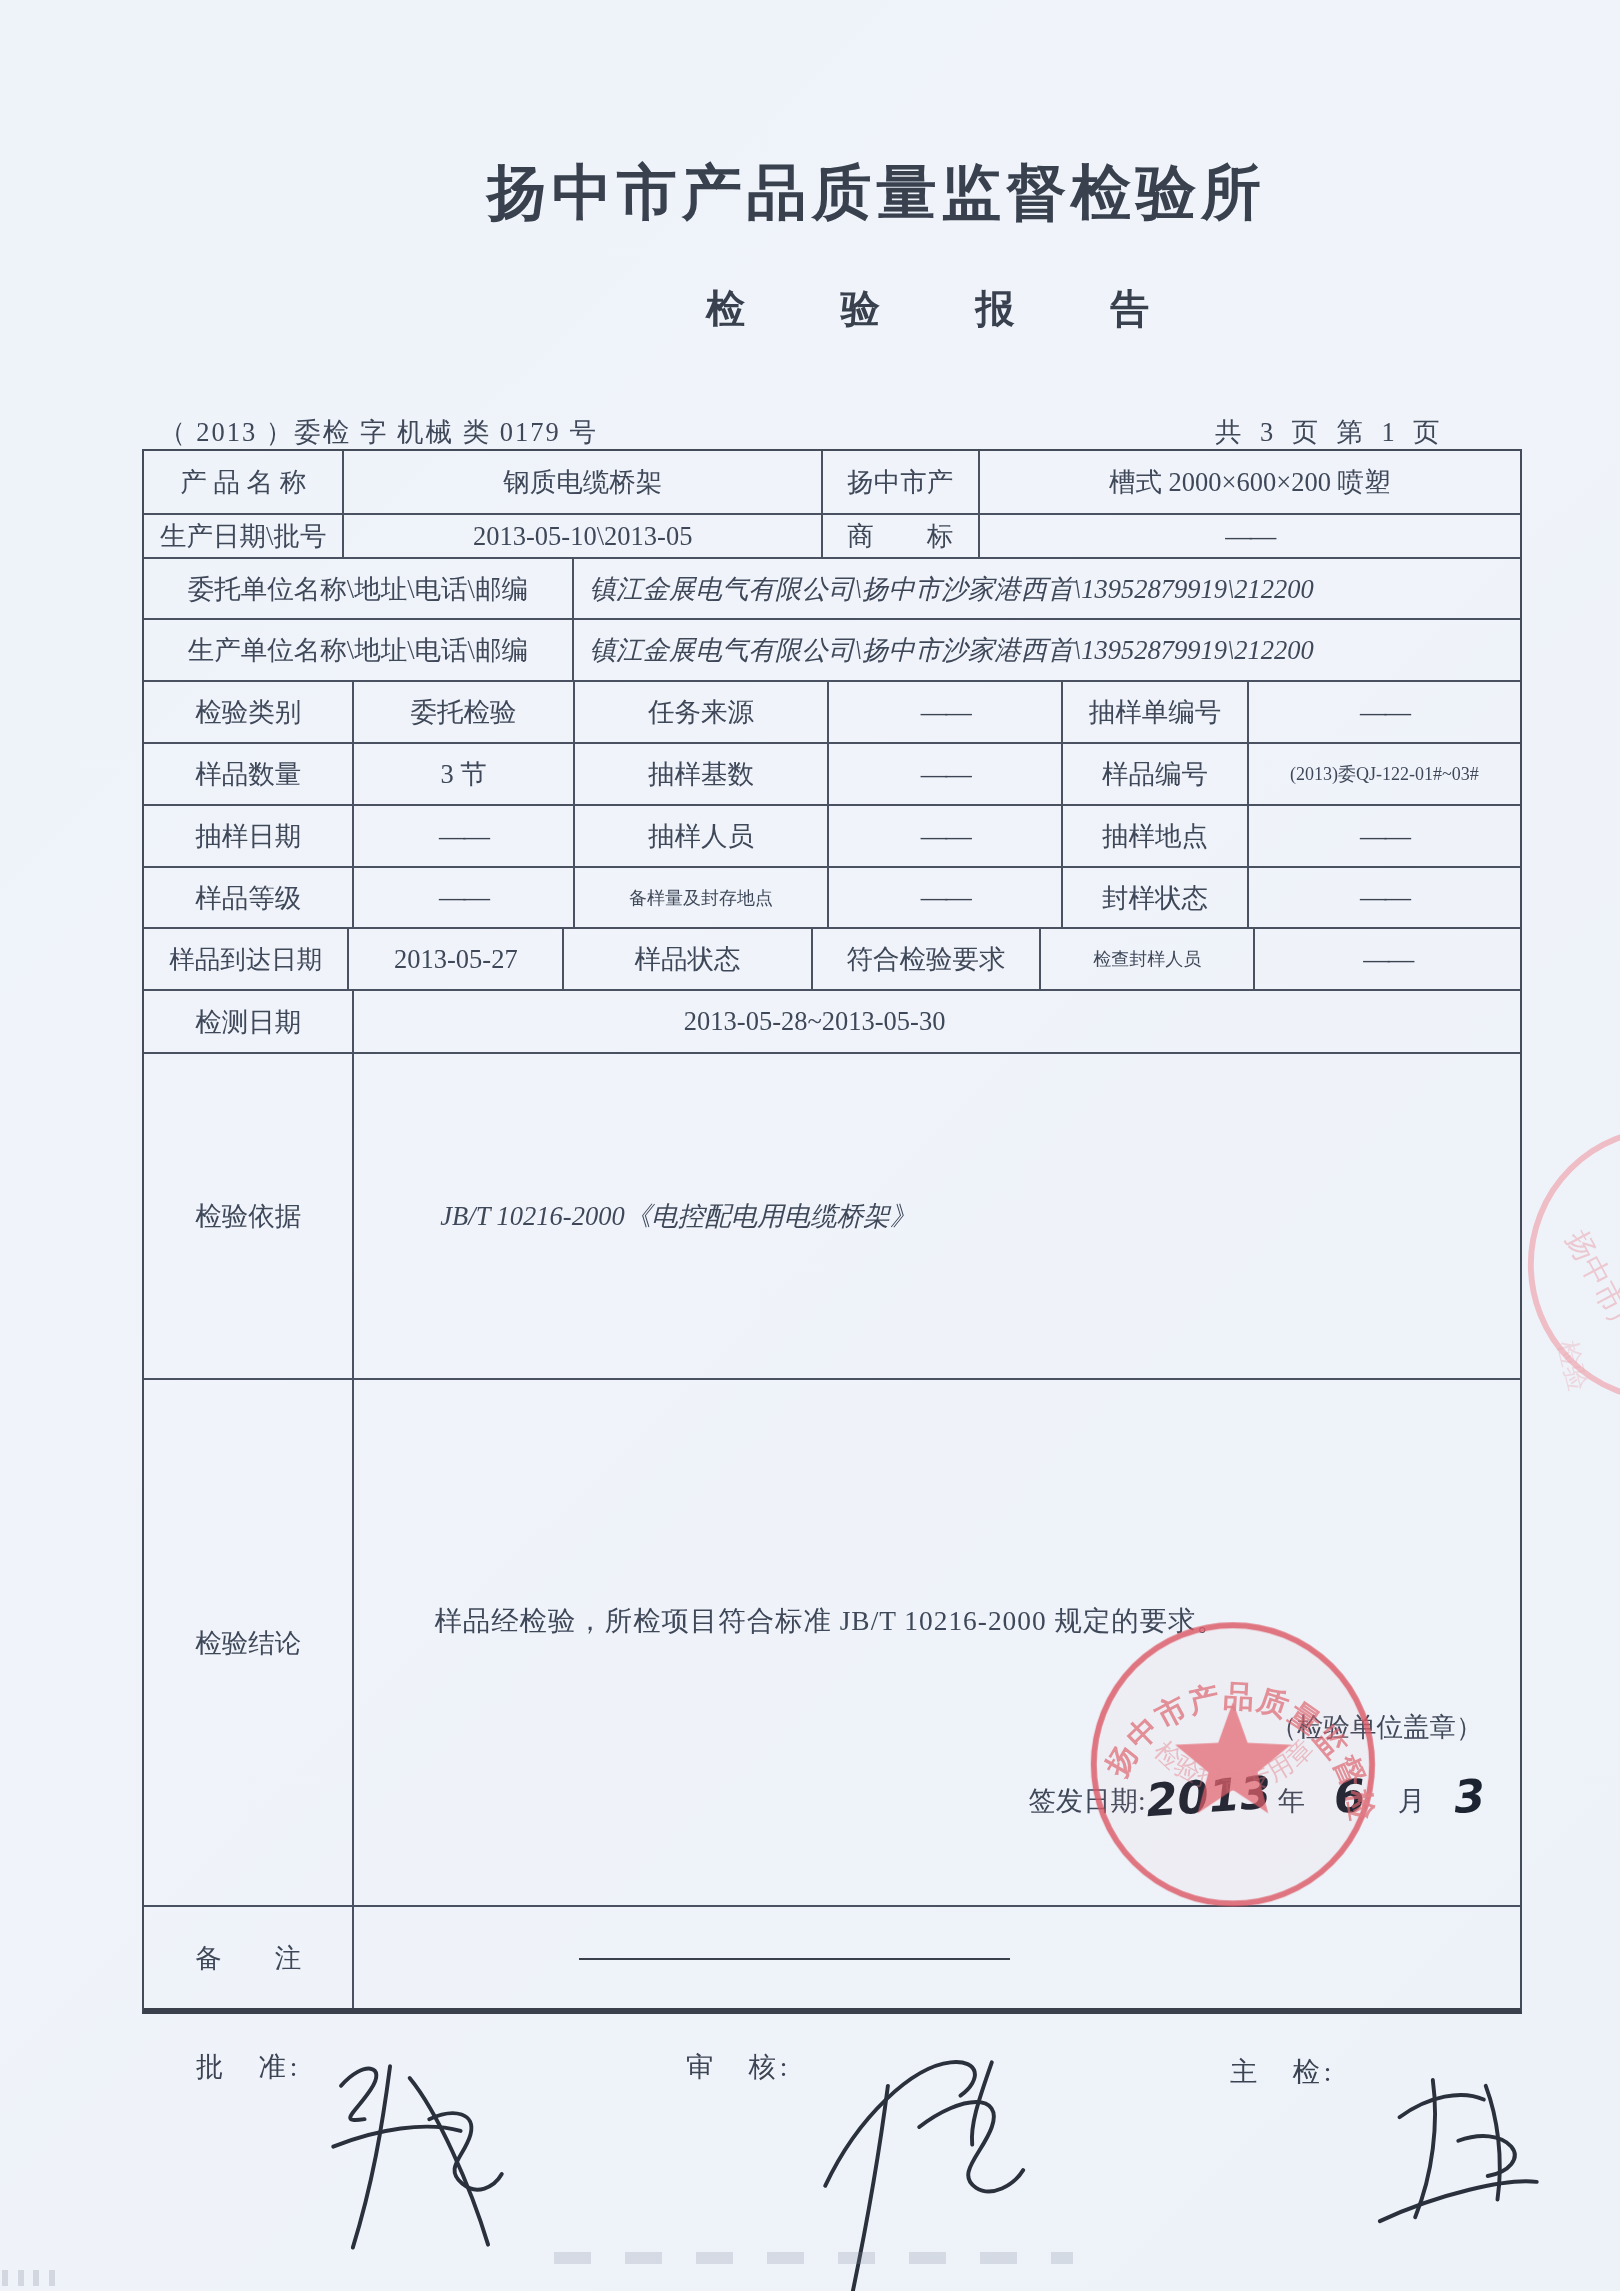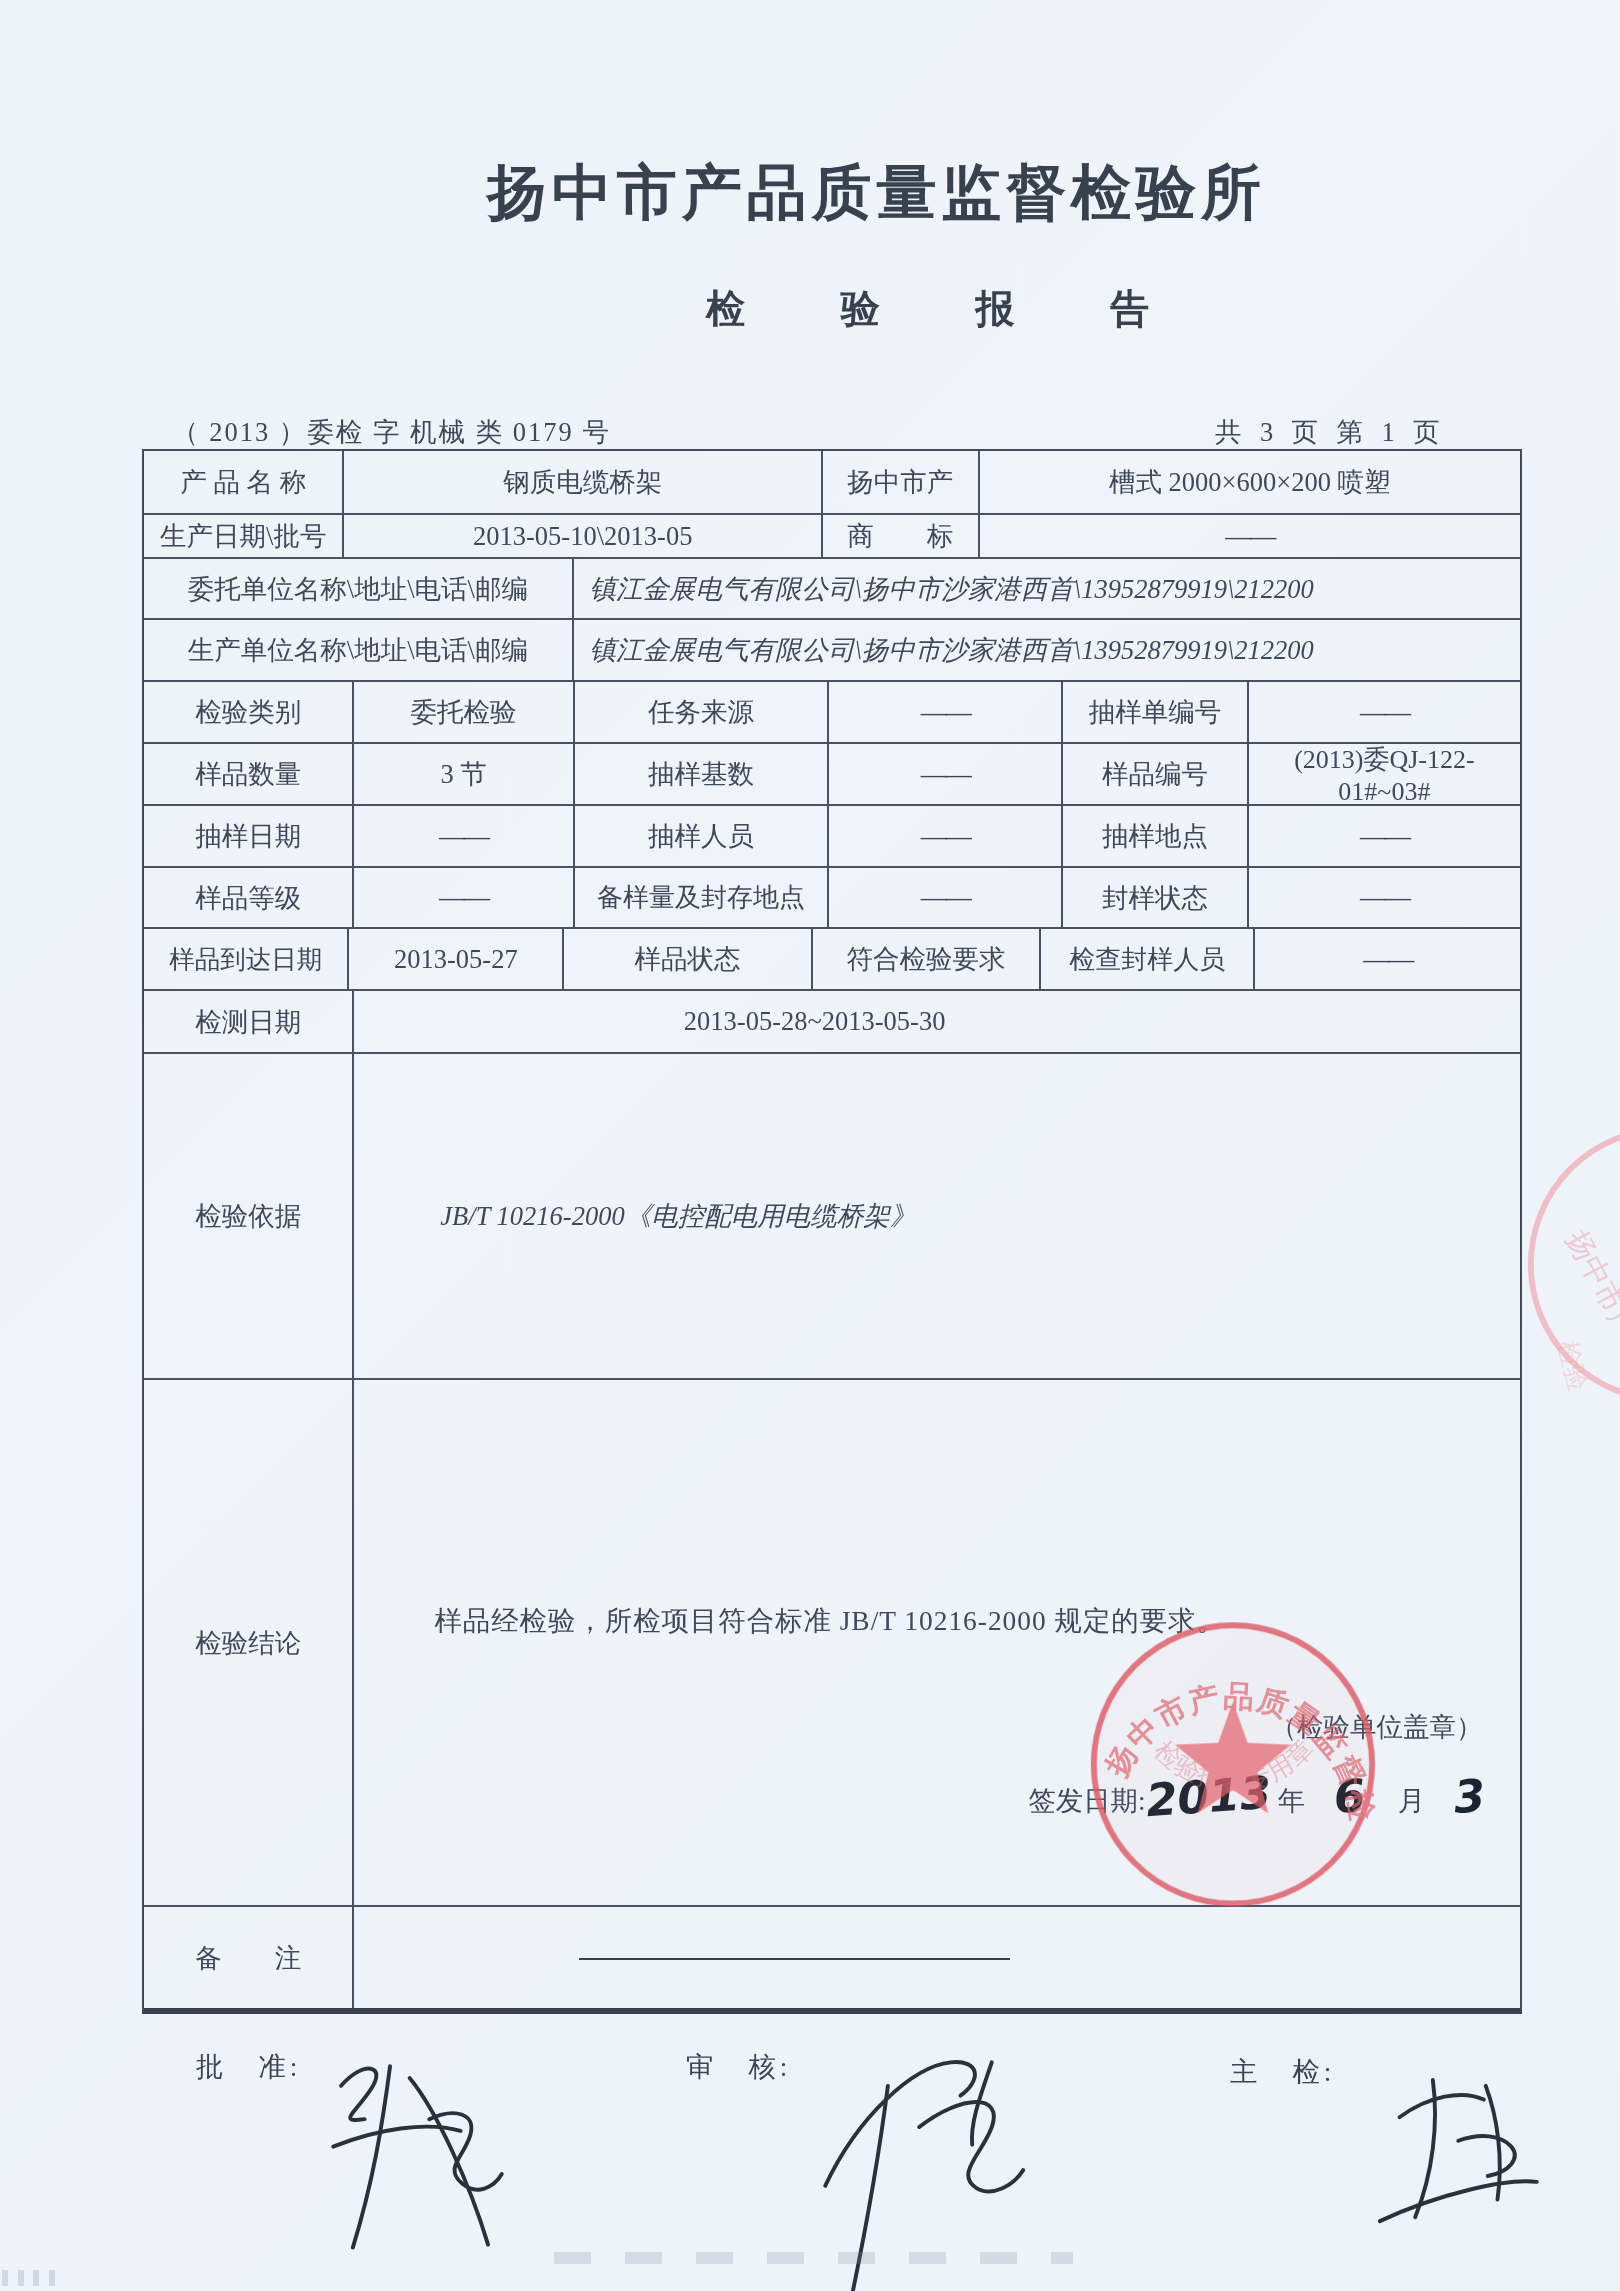--- a/index.html
+++ b/index.html
@@ -9,35 +9,35 @@
     background:linear-gradient(135deg,#eef2f9 0%,#f0f4fa 40%,#edf1f8 100%);
     font-family:"Liberation Serif","DejaVu Serif",serif;
     color:#3f4859;overflow:hidden;
   }
   .abs{position:absolute;}
   
   .org-title{top:153px;left:487px;width:794px;font-size:60px;font-weight:700;
     letter-spacing:4.9px;color:#39414f;white-space:nowrap;}
   .report-title{top:282px;left:706px;font-size:39px;font-weight:700;
     letter-spacing:43px;color:#39414f;white-space:nowrap;}
-  .doc-number{top:414px;left:172px;font-size:26.5px;letter-spacing:2px;}
+  .doc-number{top:414px;left:159px;font-size:26.5px;letter-spacing:2px;}
   .page-info{top:414px;left:1215px;font-size:26.5px;letter-spacing:5.9px;}
   
   .report-table{
     position:absolute;left:142px;top:449px;width:1380px;
     border:2.9px solid #454c59;border-bottom:6.9px solid #3a414d;
     font-size:26.5px;
   }
   .trow{display:flex;border-bottom:2px solid #4a5160;}
   .trow:last-child{border-bottom:none;}
   .cell{border-right:2px solid #4a5160;display:flex;align-items:center;
     justify-content:center;text-align:center;overflow:hidden;}
   .cell:last-child{border-right:none;}
   .cell.left{justify-content:flex-start;text-align:right;font-style:italic;}
-  .cell.small{font-size:26px;}
+  .cell.small{font-size:18px;}
   .dashval{letter-spacing:-2px;color:#3c4454;}
   .conclusion-cell{position:relative;display:block;}
   .conclusion-text{position:absolute;left:80px;top:223px;font-size:27.4px;letter-spacing:1px;}
   .seal-note{position:absolute;left:916px;top:329px;font-size:26.5px;}
   .issue-line{position:absolute;left:674px;top:388px;font-size:27.4px;white-space:nowrap;}
   .hand{font-family:"DejaVu Sans",sans-serif;font-style:italic;font-weight:600;
     font-size:45px;color:#1d2431;display:inline-block;transform:rotate(-4deg);
     position:relative;top:2px;}
   .hand.sp{margin:0 25.5px 0 29px;}
   .note-line{position:absolute;left:225px;top:51px;width:431px;border-top:2.9px solid #3a414d;}

